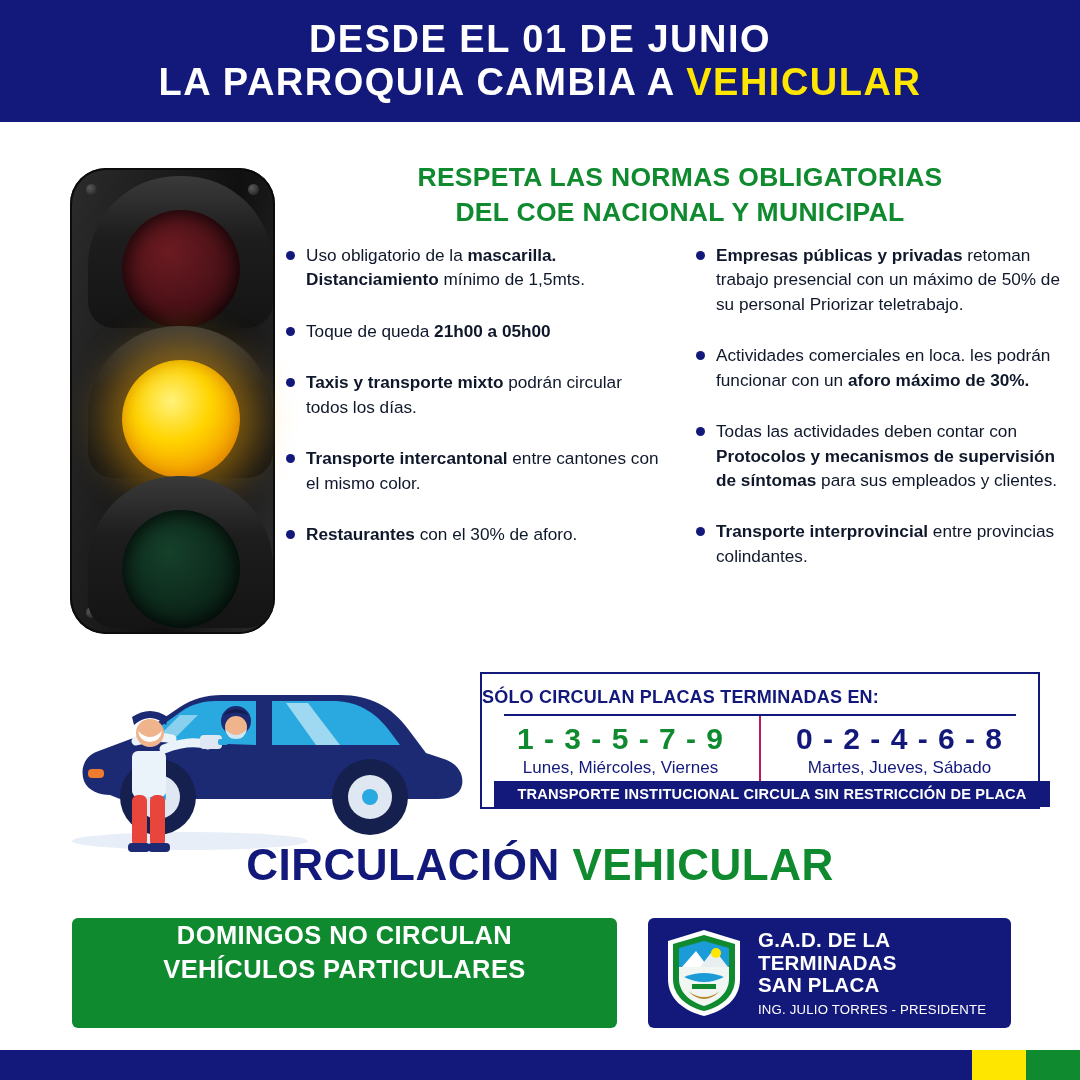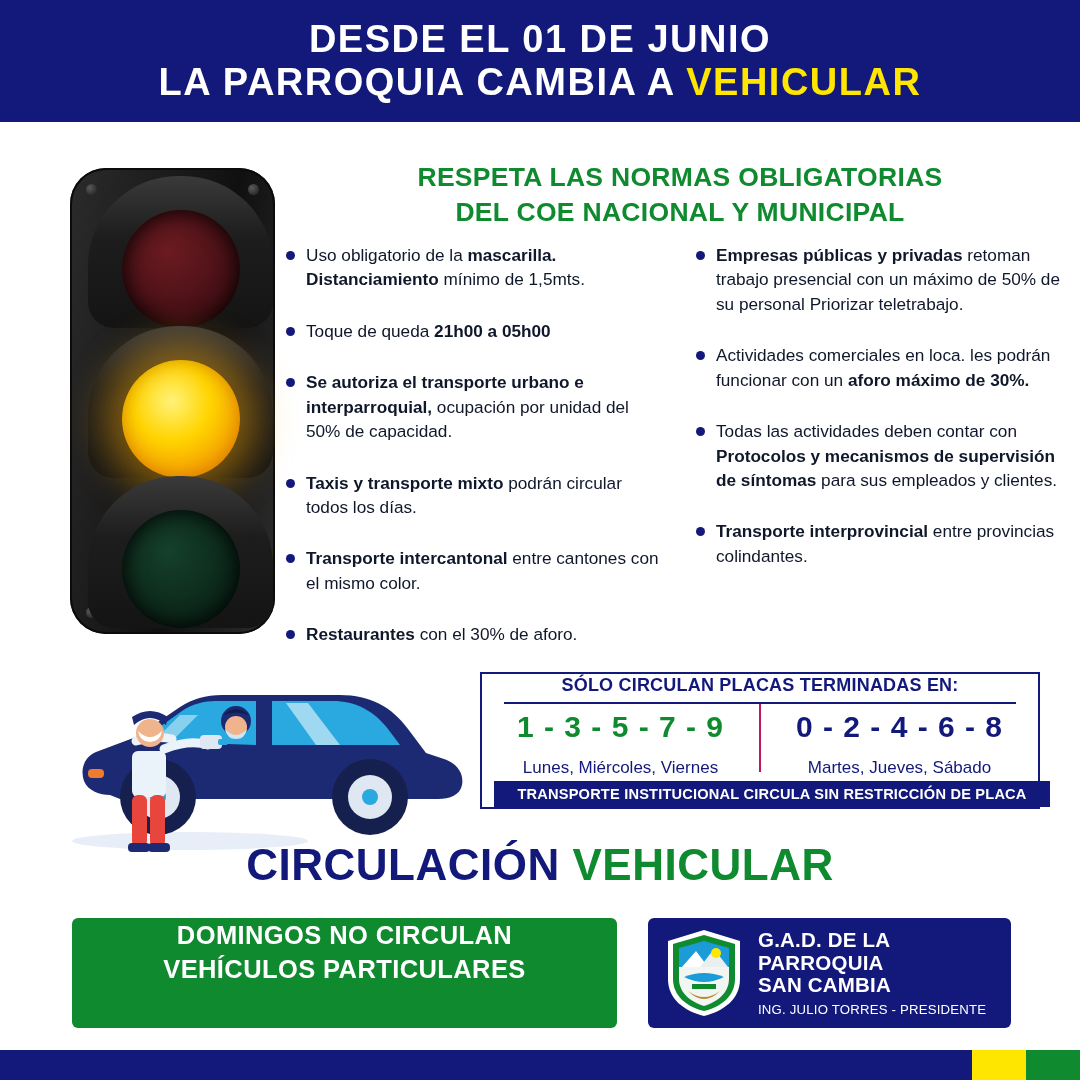--- a/index.html
+++ b/index.html
@@ -82,31 +82,31 @@
 
   
   .carwrap { position: absolute; left: 40px; top: 645px; width: 440px; height: 215px; }
 
   
   .plates {
     position: absolute; left: 480px; top: 672px; width: 560px; height: 137px;
     border: 2px solid #13197a; background: #fff;
   }
   .plates-title {
-    text-align: center; color: #13197a; font-weight: bold; font-size: 18px;
-    margin-top: 1px; letter-spacing: .2px;
+    color: #13197a; font-weight: bold; font-size: 18px;
+    margin-top: 13px; letter-spacing: .2px;
   }
   .plates-rule { width: 512px; height: 2px; background: #13197a; margin: 6px auto 0; }
   .plates-body { display: flex; height: 68px; }
   .plate-half { flex: 1; text-align: center; padding-top: 6px; }
   .plate-half.left { border-right: 2px solid #be185d; }
   .plate-nums { font-weight: bold; font-size: 30px; letter-spacing: 1px; }
   .plate-nums.odd { color: #0f8a2f; }
   .plate-nums.even { color: #13197a; }
-  .plate-days { font-size: 17px; color: #13197a; margin-top: 14px; }
+  .plate-days { font-size: 17px; color: #13197a; margin-top: 2px; }
   .plates-foot {
     position: absolute; bottom: 0; left: 12px; width: 100%; height: 26px;
     background: #13197a; color: #fff; font-weight: bold; font-size: 14.6px;
     display: flex; align-items: center; justify-content: center; letter-spacing: .2px;
   }
 
   
   .circ {
     position: absolute; top: 840px; left: 0; width: 1080px; text-align: center;
     font-weight: bold; font-size: 44px; letter-spacing: .5px;
@@ -177,24 +177,20 @@
 
   <div class="cols">
     <div class="col" id="col-left">
         <div class="bullet">
           <span class="dot"></span>
           <div class="txt"><span>Uso obligatorio de la </span><b>mascarilla.</b><span> </span><b>Distanciamiento</b><span> mínimo de 1,5mts.</span></div>
         </div>
         <div class="bullet">
           <span class="dot"></span>
           <div class="txt"><span>Toque de queda </span><b>21h00 a 05h00</b></div>
-        </div>
-        <div class="bullet">
-          <span class="dot"></span>
-          <div class="txt"><b>Se autoriza el transporte urbano e interparroquial,</b><span> ocupación por unidad del 50% de capacidad.</span></div>
         </div>
         <div class="bullet">
           <span class="dot"></span>
           <div class="txt"><b>Taxis y transporte mixto</b><span> podrán circular todos los días.</span></div>
         </div>
         <div class="bullet">
           <span class="dot"></span>
           <div class="txt"><b>Transporte intercantonal</b><span> entre cantones con el mismo color.</span></div>
         </div>
         <div class="bullet">
@@ -299,22 +295,22 @@
         <path d="M17 40 L67 40 L67 52 C67 66 55 75 42 79 C29 75 17 66 17 52 Z" fill="#f2f6f2"></path>
         <path d="M20 40 L34 24 L46 40 Z" fill="#ffffff"></path>
         <path d="M38 40 L52 22 L66 40 Z" fill="#e9eef0"></path>
         <circle cx="54" cy="26" r="5" fill="#ffe600"></circle>
         <path d="M22 50 q20 -8 40 0 q-20 10 -40 0Z" fill="#1b9bd8"></path>
         <rect x="30" y="57" width="24" height="5" fill="#0f8a2f"></rect>
         <path d="M26 64 q16 12 32 0 q-16 16 -32 0Z" fill="#b9872f"></path>
       </svg>
     </div>
     <div class="gad-text">
-      <div class="l1">G.A.D. DE LA PARROQUIA</div>
-      <div class="l2">SAN CAMBIA</div>
+      <div class="l1">G.A.D. DE LA TERMINADAS</div>
+      <div class="l2">SAN PLACA</div>
       <div class="l3">ING. JULIO TORRES - PRESIDENTE</div>
     </div>
   </div>
 
   <div class="footer">
     <div class="seg yellow"></div>
     <div class="seg green"></div>
   </div>
 
 </div>

